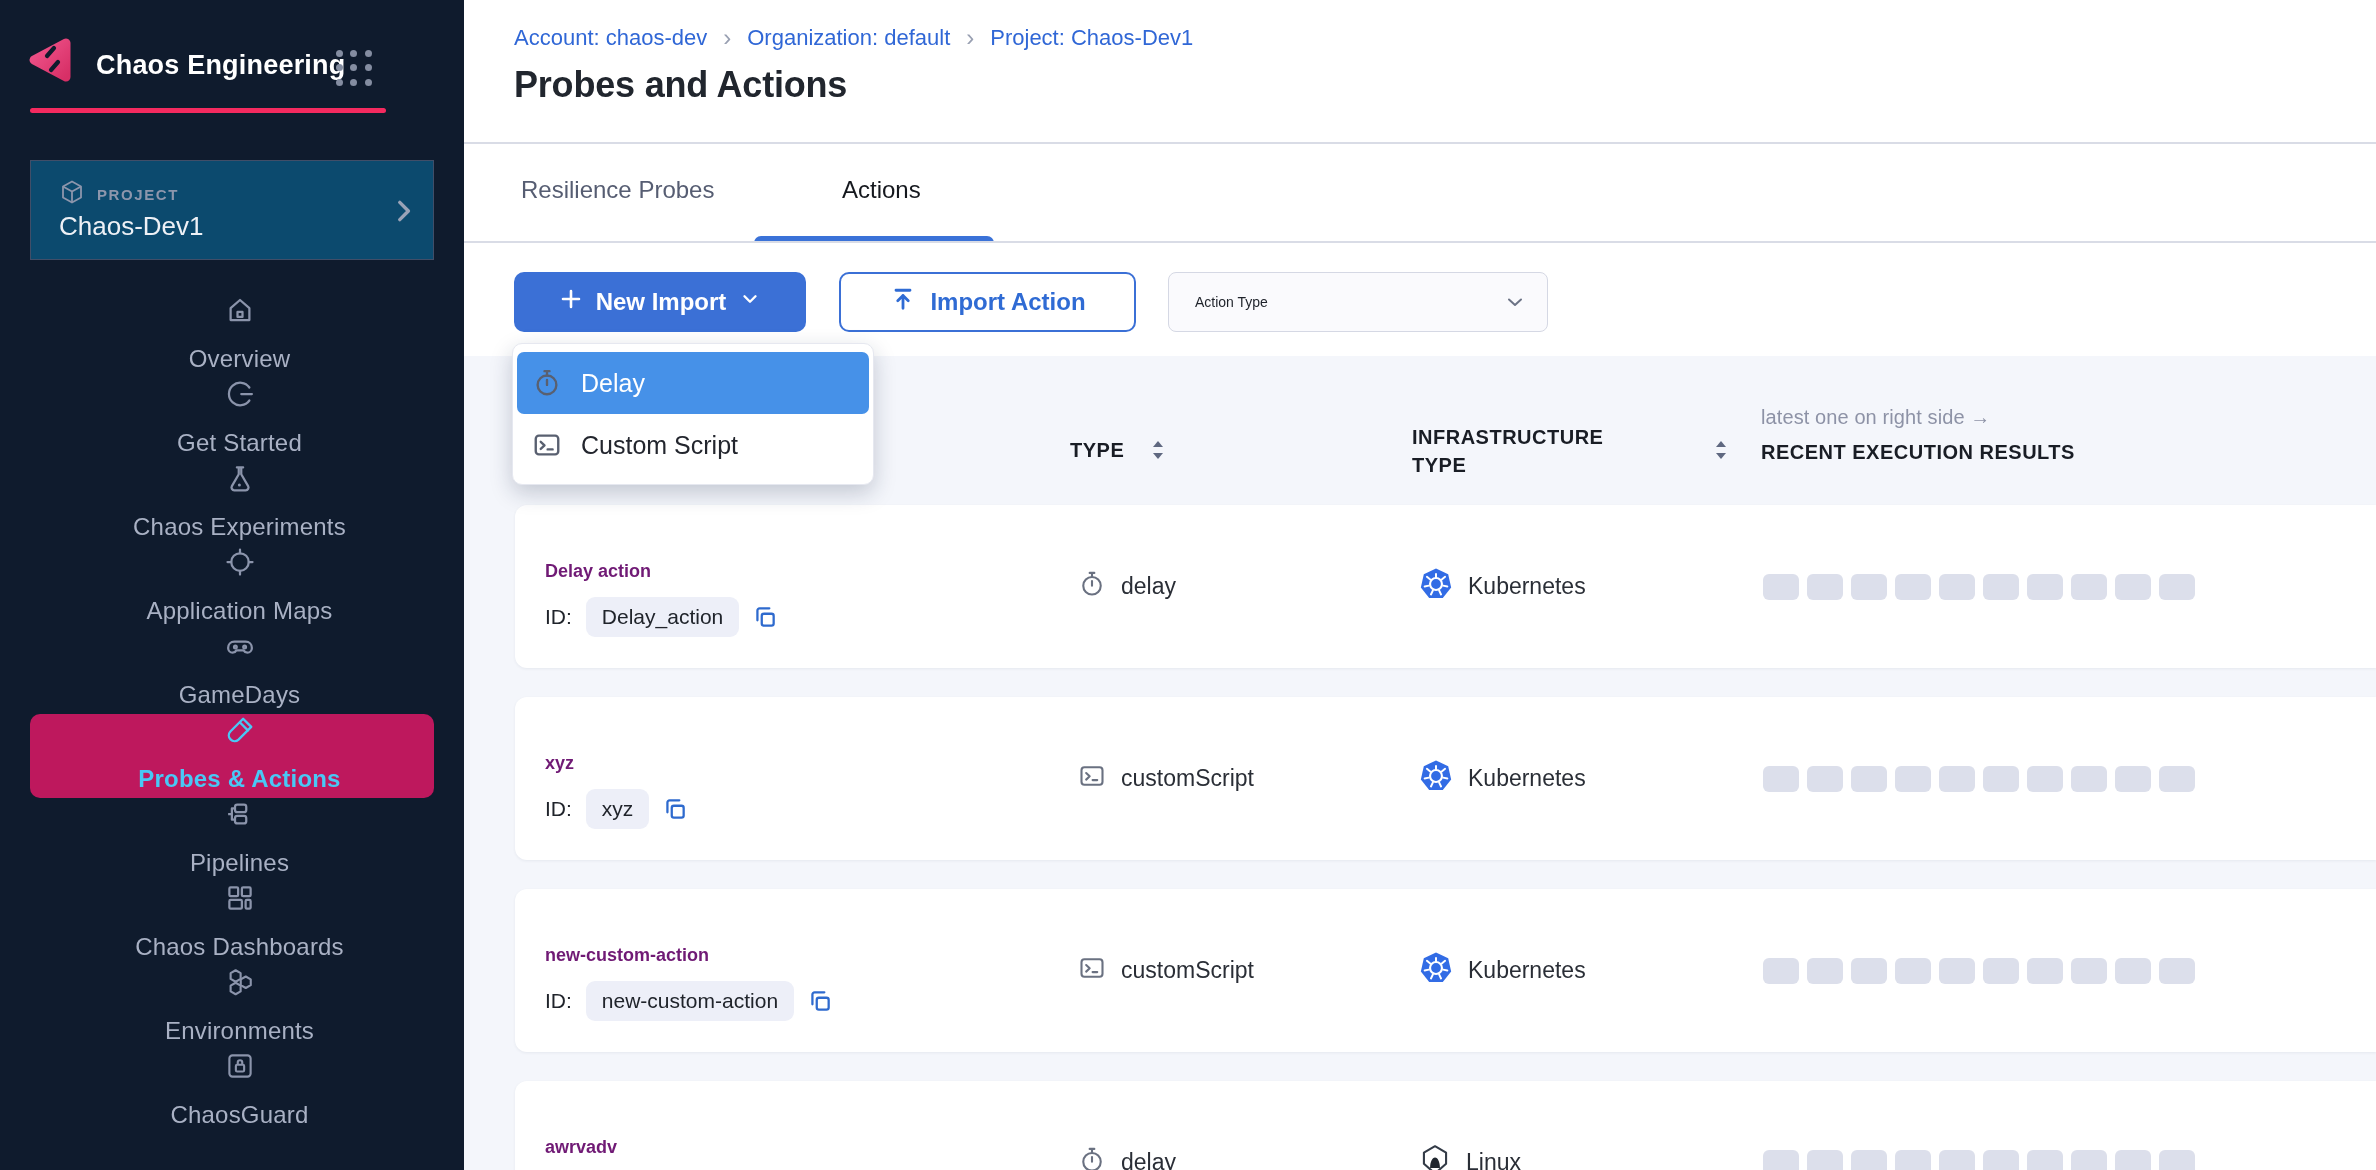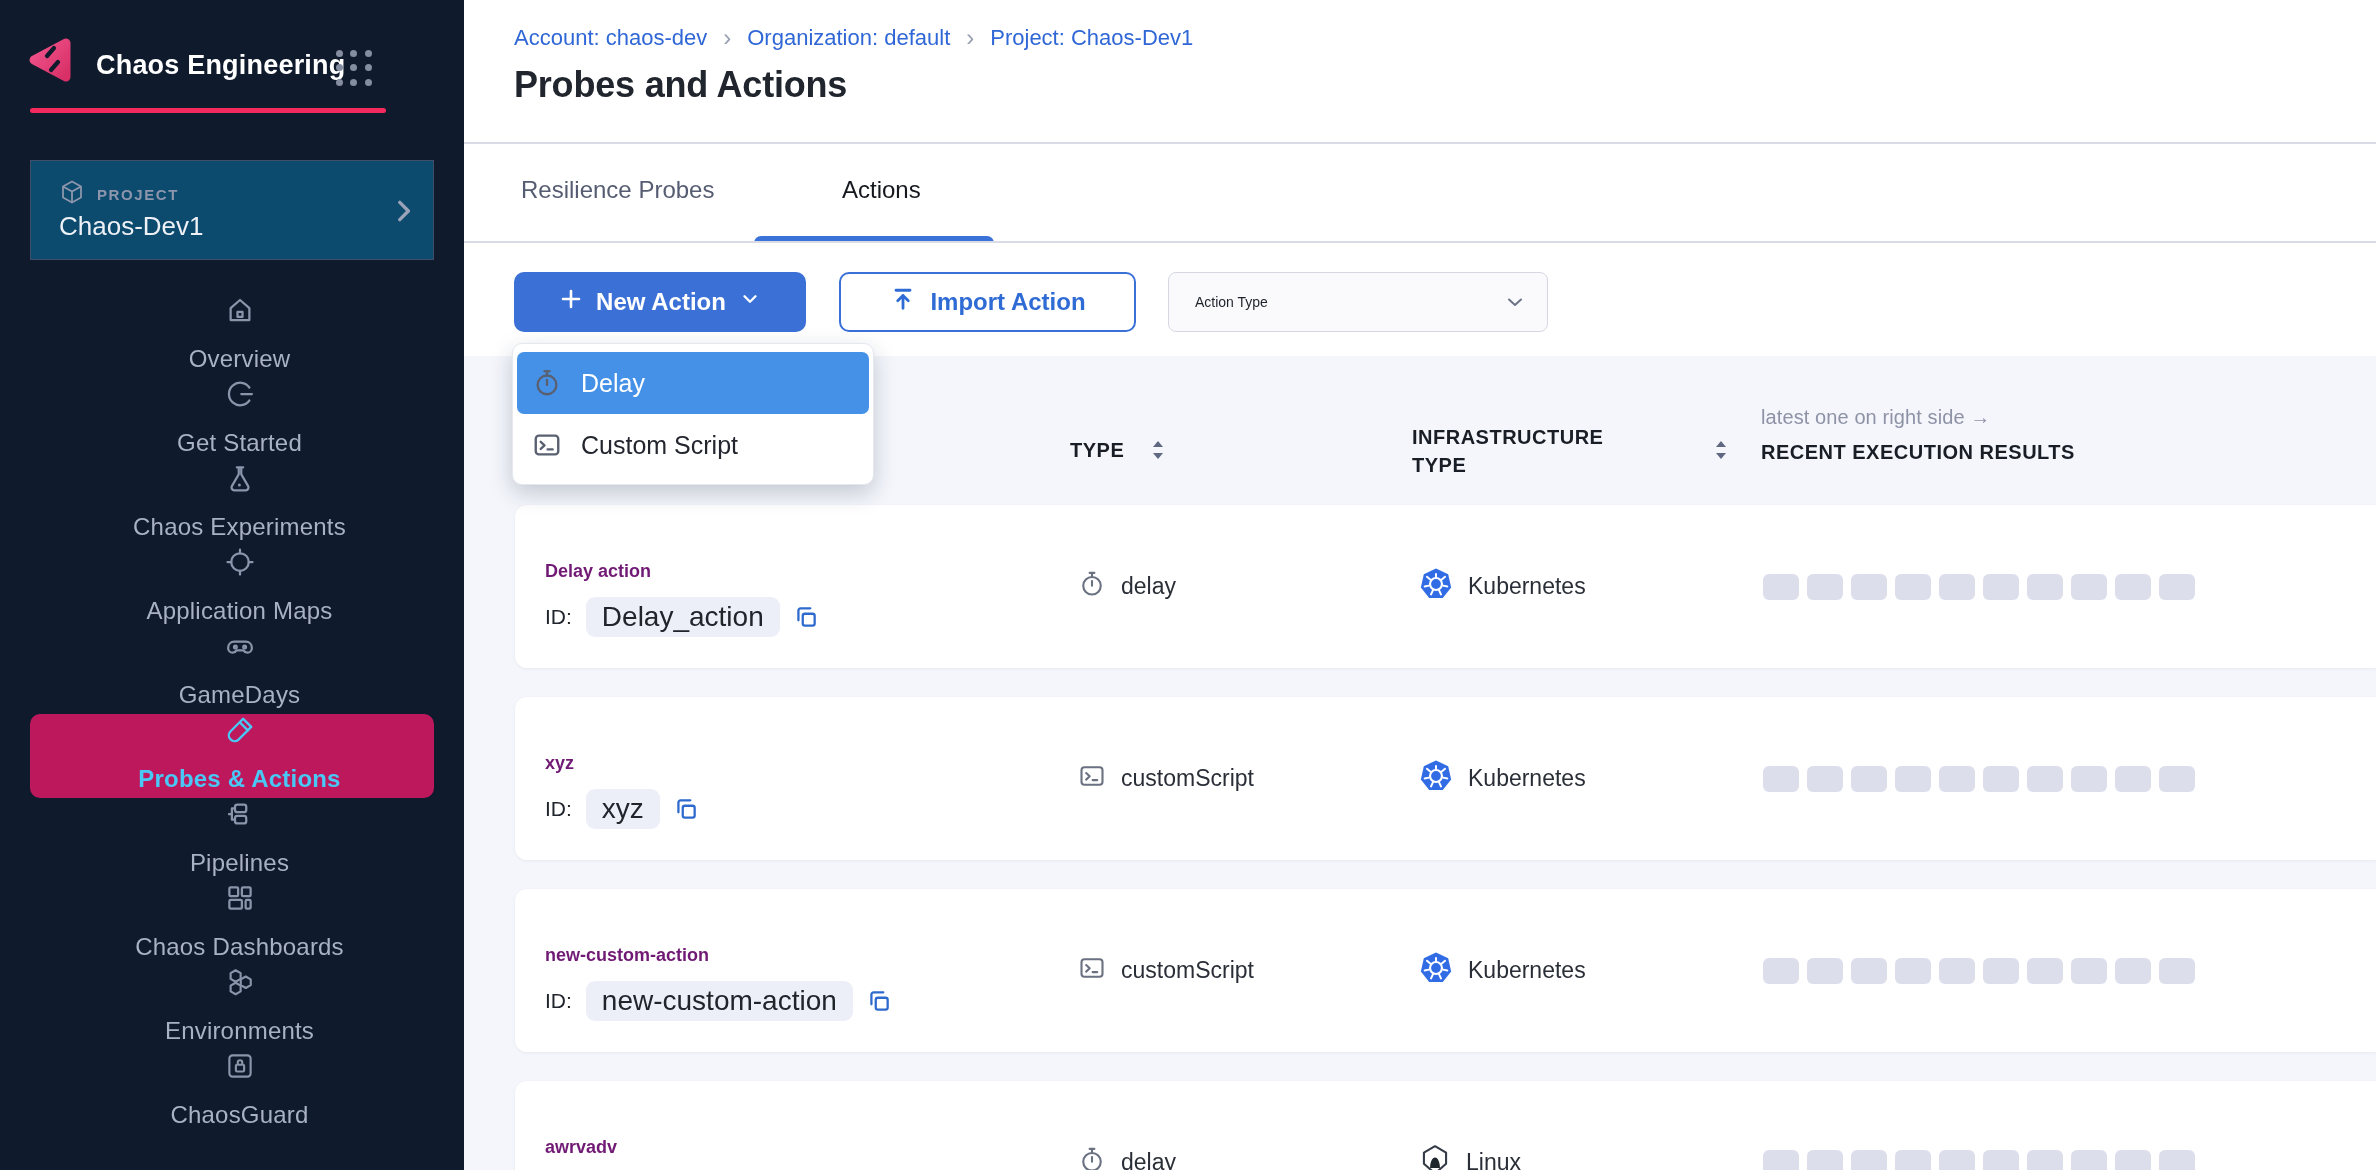--- a/index.html
+++ b/index.html
@@ -60,21 +60,21 @@
   .th-note{position:absolute;left:1297px;top:50px;font-size:20px;font-weight:400;color:#8d92a6;letter-spacing:.1px;white-space:nowrap;}
   .sort{position:absolute;width:18px;height:24px;cursor:pointer;}
   .sort.s-type{left:685px;top:82px;}
   .sort.s-infra{left:1248px;top:82px;}
 
   .row-card{position:absolute;left:51px;right:0;height:163px;background:#fff;border-radius:12px 0 0 12px;box-shadow:0 1px 3px rgba(40,50,80,.07);}
   .row-card.r0{top:149px;} .row-card.r1{top:341px;} .row-card.r2{top:533px;} .row-card.r3{top:725px;}
   .row-name{position:absolute;left:30px;top:36px;font-size:18px;font-weight:700;color:#701a75;cursor:pointer;white-space:nowrap;margin-top:20px;}
   .row-idline{position:absolute;left:30px;top:92px;height:40px;display:flex;align-items:center;}
   .id-label{font-size:21px;color:#20242b;}
-  .id-pill{margin-left:14px;height:40px;display:flex;align-items:center;padding:0 16px;background:#edeff8;border-radius:9px;font-size:28px;color:#20242b;white-space:nowrap;}
+  .id-pill{margin-left:14px;height:40px;display:flex;align-items:center;padding:0 16px;background:#edeff8;border-radius:9px;font-size:21px;color:#20242b;white-space:nowrap;}
   .copy-btn{margin-left:13px;display:flex;cursor:pointer;}
   .cell{position:absolute;top:0;height:100%;display:flex;align-items:center;gap:15px;font-size:23px;color:#2a2e36;white-space:nowrap;}
   .cell-type{left:563px;}
   .cell-infra{left:904px;}
   .pills{position:absolute;left:1248px;top:0;height:100%;display:flex;align-items:center;gap:8px;}
   .pill{width:36px;height:26px;border-radius:6px;background:#dcdfeb;display:inline-block;}
 
   
   .popup{position:absolute;left:48px;top:343px;width:362px;box-sizing:border-box;background:#fff;border:1px solid #e6e8f0;border-radius:10px;box-shadow:0 8px 22px rgba(25,35,70,.22);padding:8px 0;z-index:30;}
   .menu-item{height:62px;margin:0 4px;border-radius:7px;display:flex;align-items:center;gap:18px;padding-left:14px;font-size:25px;color:#23262e;cursor:pointer;}
@@ -249,21 +249,21 @@
     <div class="tab t2">Actions</div>
     <div class="tab-underline"></div>
     <div class="divider d2"></div>
 
     <div class="btn btn-primary">
       <span>
         <svg width="24" height="24" viewBox="0 0 24 24" fill="none" stroke="#fff" stroke-width="2.6" stroke-linecap="round">
           <path d="M12 4 V20 M4 12 H20"></path>
         </svg>
       </span>
-      <span>New Action</span>
+      <span>New Import</span>
       <span>
         <svg width="22" height="22" viewBox="0 0 24 24" fill="none" stroke="#fff" stroke-width="2.6" stroke-linecap="round" stroke-linejoin="round">
           <path d="M6 9 L12 15 L18 9"></path>
         </svg>
       </span>
     </div>
 
     <div class="btn btn-outline">
       <span>
         <svg width="28" height="28" viewBox="0 0 24 24" fill="none" stroke="#2f6bd4" stroke-width="2.4" stroke-linecap="round" stroke-linejoin="round">

